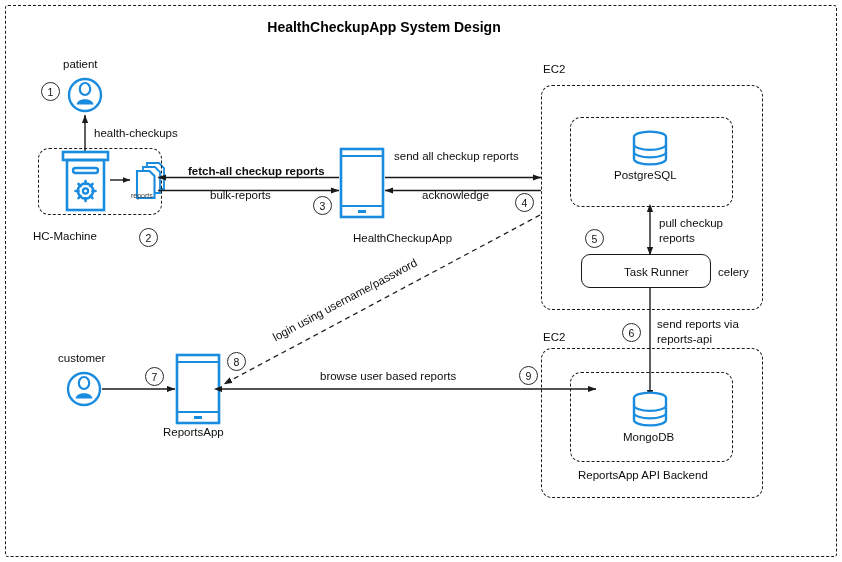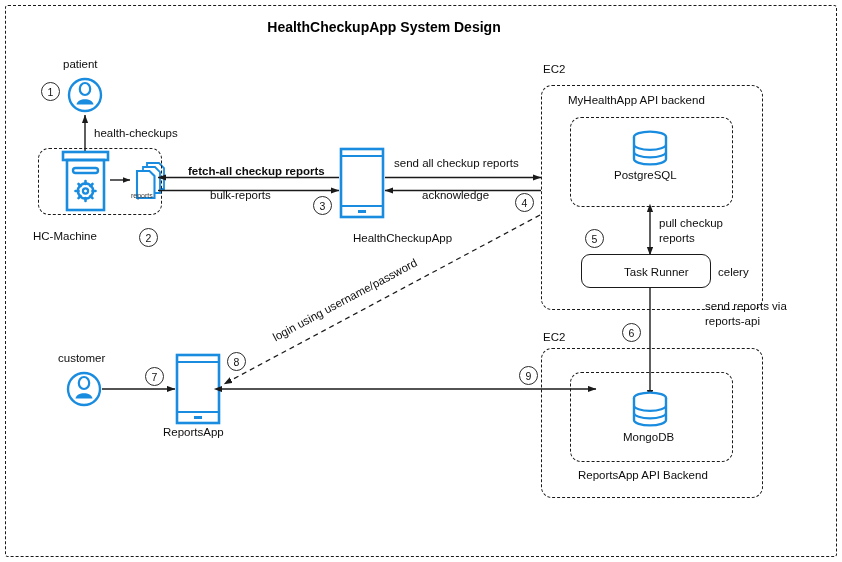--- a/index.html
+++ b/index.html
@@ -147,46 +147,46 @@
 
   <div class="abs txt" style="left:63px;top:57px;">patient</div>
   <div class="abs txt" style="left:94px;top:126px;">health-checkups</div>
   <div class="abs txt" style="left:33px;top:229px;">HC-Machine</div>
   <div class="abs txt" style="left:131px;top:192px;font-size:7px;color:#3a3a3a;">reports</div>
 
   <div class="abs txt" style="left:188px;top:164px;font-weight:bold;">fetch-all checkup reports</div>
   <div class="abs txt" style="left:210px;top:188px;">bulk-reports</div>
   <div class="abs txt" style="left:310px;top:231px;margin-left:43px;">HealthCheckupApp</div>
 
-  <div class="abs txt" style="left:394px;top:156px;">send all checkup reports</div>
+  <div class="abs txt" style="left:394px;top:149px;">send all checkup reports</div>
   <div class="abs txt" style="left:422px;top:188px;">acknowledge</div>
 
   <div class="abs txt" style="left:543px;top:62px;">EC2</div>
-  <div class="abs txt" style="left:568px;top:93px;">MyHealthApp API backend</div>
   <div class="abs txt" style="left:614px;top:168px;">PostgreSQL</div>
 
   <div class="abs txt2" style="left:659px;top:216px;">
     <div>pull checkup</div>
     <div>reports</div>
   </div>
 
   <div class="abs txt" style="left:624px;top:265px;">Task Runner</div>
   <div class="abs txt" style="left:718px;top:265px;">celery</div>
 
-  <div class="abs txt2" style="left:657px;top:299px;margin-left:48px;">
+  <div class="abs txt2" style="left:657px;top:317px;">
     <div>send reports via</div>
     <div>reports-api</div>
   </div>
 
   <div class="abs txt" style="left:543px;top:330px;">EC2</div>
   <div class="abs txt" style="left:623px;top:430px;">MongoDB</div>
   <div class="abs txt" style="left:578px;top:468px;">ReportsApp API Backend</div>
 
   <div class="abs txt" style="left:58px;top:351px;">customer</div>
   <div class="abs txt" style="left:163px;top:425px;">ReportsApp</div>
+  <div class="abs txt" style="left:320px;top:369px;">browse user based reports</div>
 
   <div class="abs txt rot" style="left:277px;top:330px;transform:rotate(-28.1deg);">login using username/password</div>
 
   <div class="abs numcircle" style="left:41px;top:82px;">1</div>
   <div class="abs numcircle" style="left:139px;top:228px;">2</div>
   <div class="abs numcircle" style="left:313px;top:196px;">3</div>
   <div class="abs numcircle" style="left:515px;top:193px;">4</div>
   <div class="abs numcircle" style="left:585px;top:229px;">5</div>
   <div class="abs numcircle" style="left:622px;top:323px;">6</div>
   <div class="abs numcircle" style="left:145px;top:367px;">7</div>

